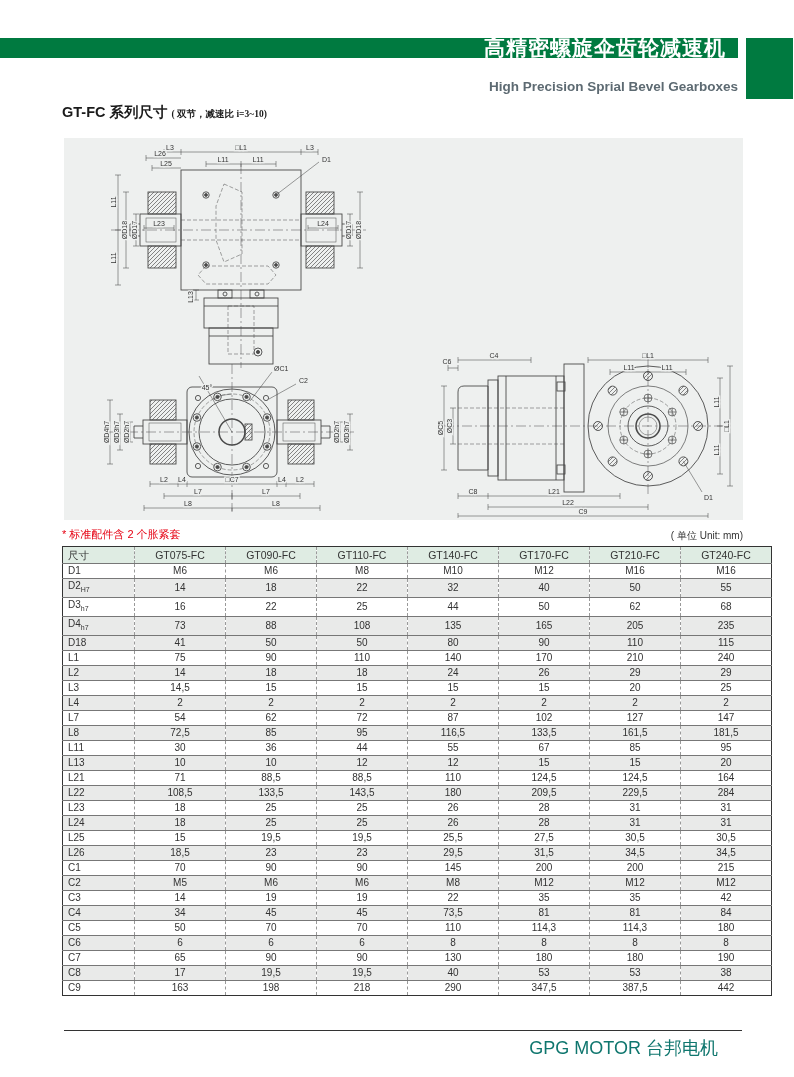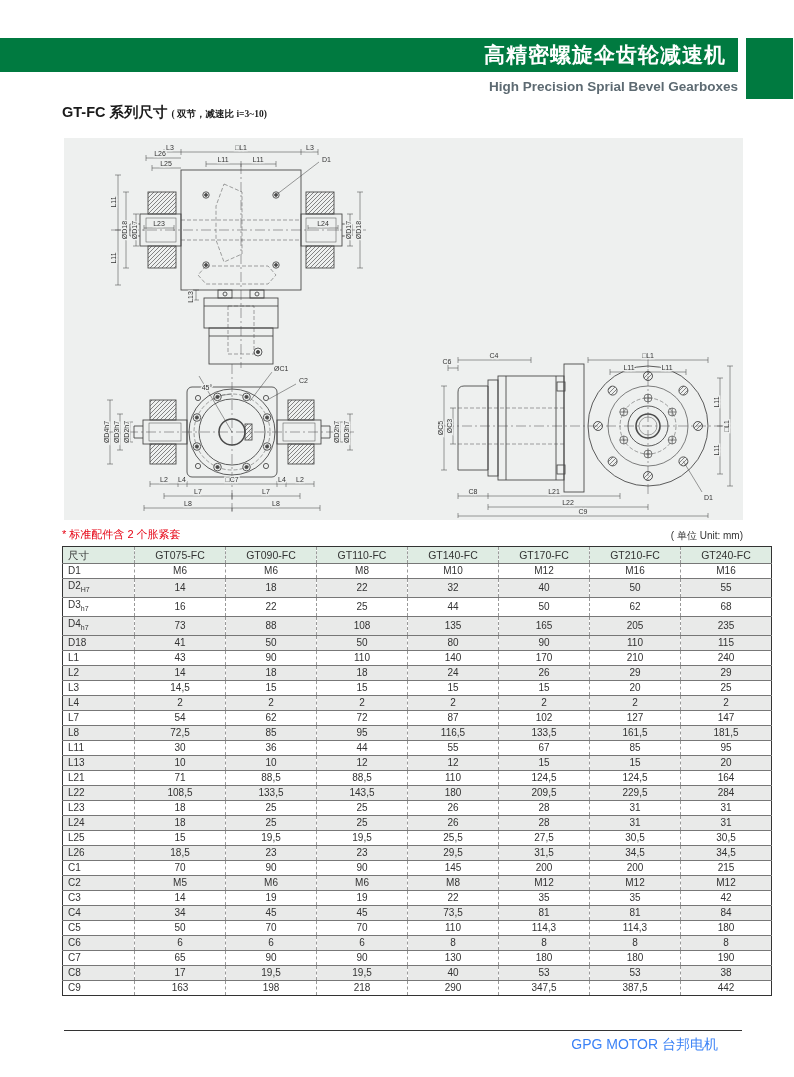--- a/index.html
+++ b/index.html
@@ -1,19 +1,19 @@
 <!DOCTYPE html>
 <html><head>
 <meta charset="utf-8">
 <style>
   html,body{margin:0;padding:0;background:#fff;}
   .page{position:relative;width:794px;height:1077px;background:#fff;overflow:hidden;
         font-family:"Liberation Sans",sans-serif;color:#333;}
   
-  .banner{position:absolute;left:0;top:38px;width:738px;height:34px;background:#007a40;
+  .banner{position:absolute;left:0;top:38px;width:738px;height:20px;background:#007a40;
           display:flex;align-items:center;justify-content:flex-end;}
   .banner-title{color:#fff;font-size:21px;font-weight:bold;padding-right:12px;letter-spacing:1px;}
   .corner-block{position:absolute;left:746px;top:38px;width:47px;height:61px;background:#007a40;}
   .subtitle{position:absolute;right:56px;top:79px;font-size:13.5px;font-weight:bold;color:#5d6a72;text-align:center;}
   
   .section-title{position:absolute;left:62px;top:103px;font-size:14.5px;font-weight:bold;color:#1a1a1a;}
   .section-sub{font-size:9.5px;font-weight:bold;color:#1a1a1a;font-family:Liberation Serif, serif;}
   
   .panel{position:absolute;left:64px;top:138px;width:679px;height:382px;background:#eef0ef;}
   .panel svg{position:absolute;}
@@ -30,21 +30,21 @@
              text-align:center;overflow:hidden;white-space:nowrap;
              border-top:1px solid #777;border-left:1px dashed #999;}
   table.dims th{background:#dfece3;font-size:10.5px;border-top:1.5px solid #333;height:16px;}
   table.dims th:first-child,table.dims td:first-child{border-left:none;text-align:left;padding-left:5px;}
   table.dims{border:1.5px solid #333;}
   table.dims thead tr{border-bottom:1.5px solid #333;}
   table.dims tr.alt td{background:#e9eae9;}
   table.dims sub{font-size:7px;}
   
   .footer-line{position:absolute;left:64px;top:1030px;width:678px;height:1px;background:#333;}
-  .footer-brand{position:absolute;right:76px;top:1036px;font-size:14px;color:#3b82f6;margin-left:16px;}
+  .footer-brand{position:absolute;right:76px;top:1036px;font-size:18px;color:#0f766e;margin-left:16px;}
 </style>
 </head>
 <body>
 
 <div class="page">
 
   <div class="banner">
     <span class="banner-title">高精密螺旋伞齿轮减速机</span>
   </div>
   <div class="corner-block"></div>
@@ -374,21 +374,21 @@
           <td>41</td>
           <td>50</td>
           <td>50</td>
           <td>80</td>
           <td>90</td>
           <td>110</td>
           <td>115</td>
         </tr>
         <tr>
           <td>L1</td>
-          <td>43</td>
+          <td>75</td>
           <td>90</td>
           <td>110</td>
           <td>140</td>
           <td>170</td>
           <td>210</td>
           <td>240</td>
         </tr>
         <tr class="alt">
           <td>L2</td>
           <td>14</td>

